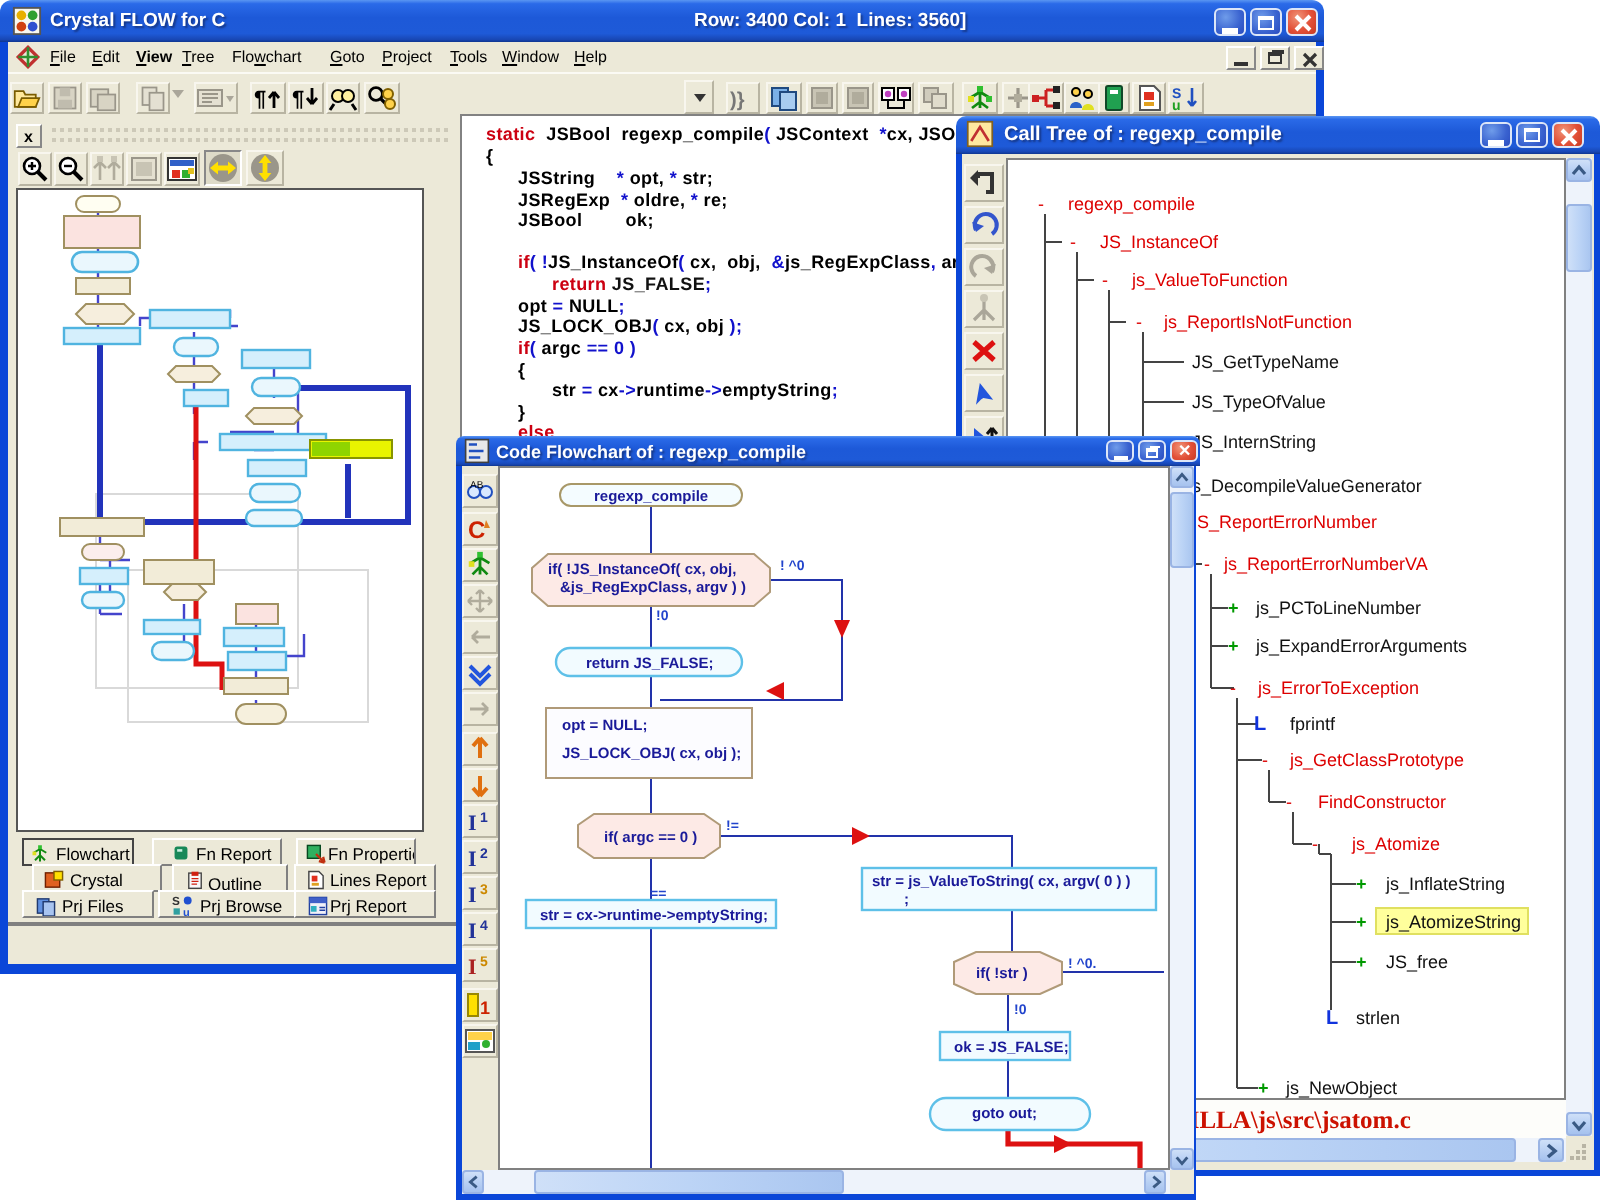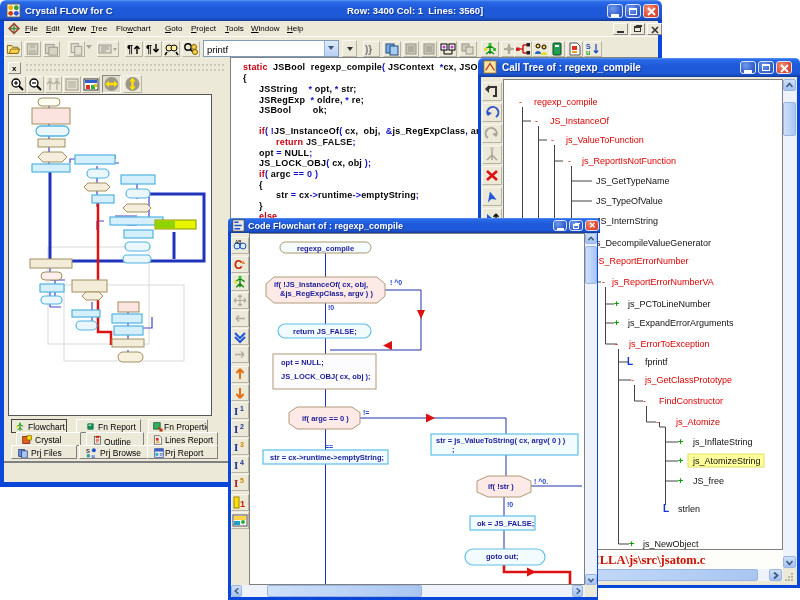--- a/index.html
+++ b/index.html
@@ -125,26 +125,20 @@
           <circle cx="10" cy="6" r="3" fill="#fff0a0" stroke="#000"></circle>
           <path d="M3 10 l-2 3 M12 10 l2 3" stroke="#000" stroke-width="1.5"></path>
         </svg></div>
     <div class="tb" style="left:178px;top:4px;width:18px;height:16px;"><svg width="16" height="14" viewBox="0 0 16 14">
           <circle cx="5" cy="5" r="3.2" fill="none" stroke="#000" stroke-width="1.4"></circle>
           <path d="M7.5 7.5 L11 11" stroke="#000" stroke-width="1.6"></path>
           <circle cx="11" cy="5" r="2.5" fill="#ffd24a" stroke="#806000"></circle>
           <circle cx="12" cy="10" r="2.5" fill="#ffd24a" stroke="#806000"></circle>
         </svg></div>
 
-    <div class="abs" style="left:199px;top:3px;width:136px;height:17px;background:#fff;border:1px solid #7f9db9;font-size:9.5px;">
-        <span class="abs" style="left:3px;top:3px;">printf</span>
-      <div class="abs" style="left:120px;top:0px;width:14px;height:15px;background:linear-gradient(180deg,#dfeafb,#b8d0f4);border-left:1px solid #9ab4e4;">
-          <div class="abs" style="left:3px;top:5px;width:0;height:0;border-left:3.5px solid transparent;border-right:3.5px solid transparent;border-top:4.5px solid #3a5a84;"></div>
-        </div>
-    </div>
     <div class="tb" style="left:338px;top:3px;width:15px;height:17px;">
         <div class="abs" style="left:4px;top:6px;width:0;height:0;border-left:3.5px solid transparent;border-right:3.5px solid transparent;border-top:4.5px solid #333;"></div>
       </div>
 
     <div class="tb" style="left:359px;top:4px;width:17px;height:16px;"><svg width="15" height="14" viewBox="0 0 15 14">
           <text x="1" y="11" font-size="10" font-weight="bold" fill="#777">)}</text>
         </svg></div>
     <div class="tb" style="left:379px;top:4px;width:18px;height:16px;"><svg width="16" height="14" viewBox="0 0 16 14">
           <rect x="2" y="2" width="8" height="9" fill="#7ab0e8" stroke="#204a80"></rect>
           <rect x="6" y="4" width="8" height="9" fill="#a8ccf0" stroke="#204a80"></rect>

